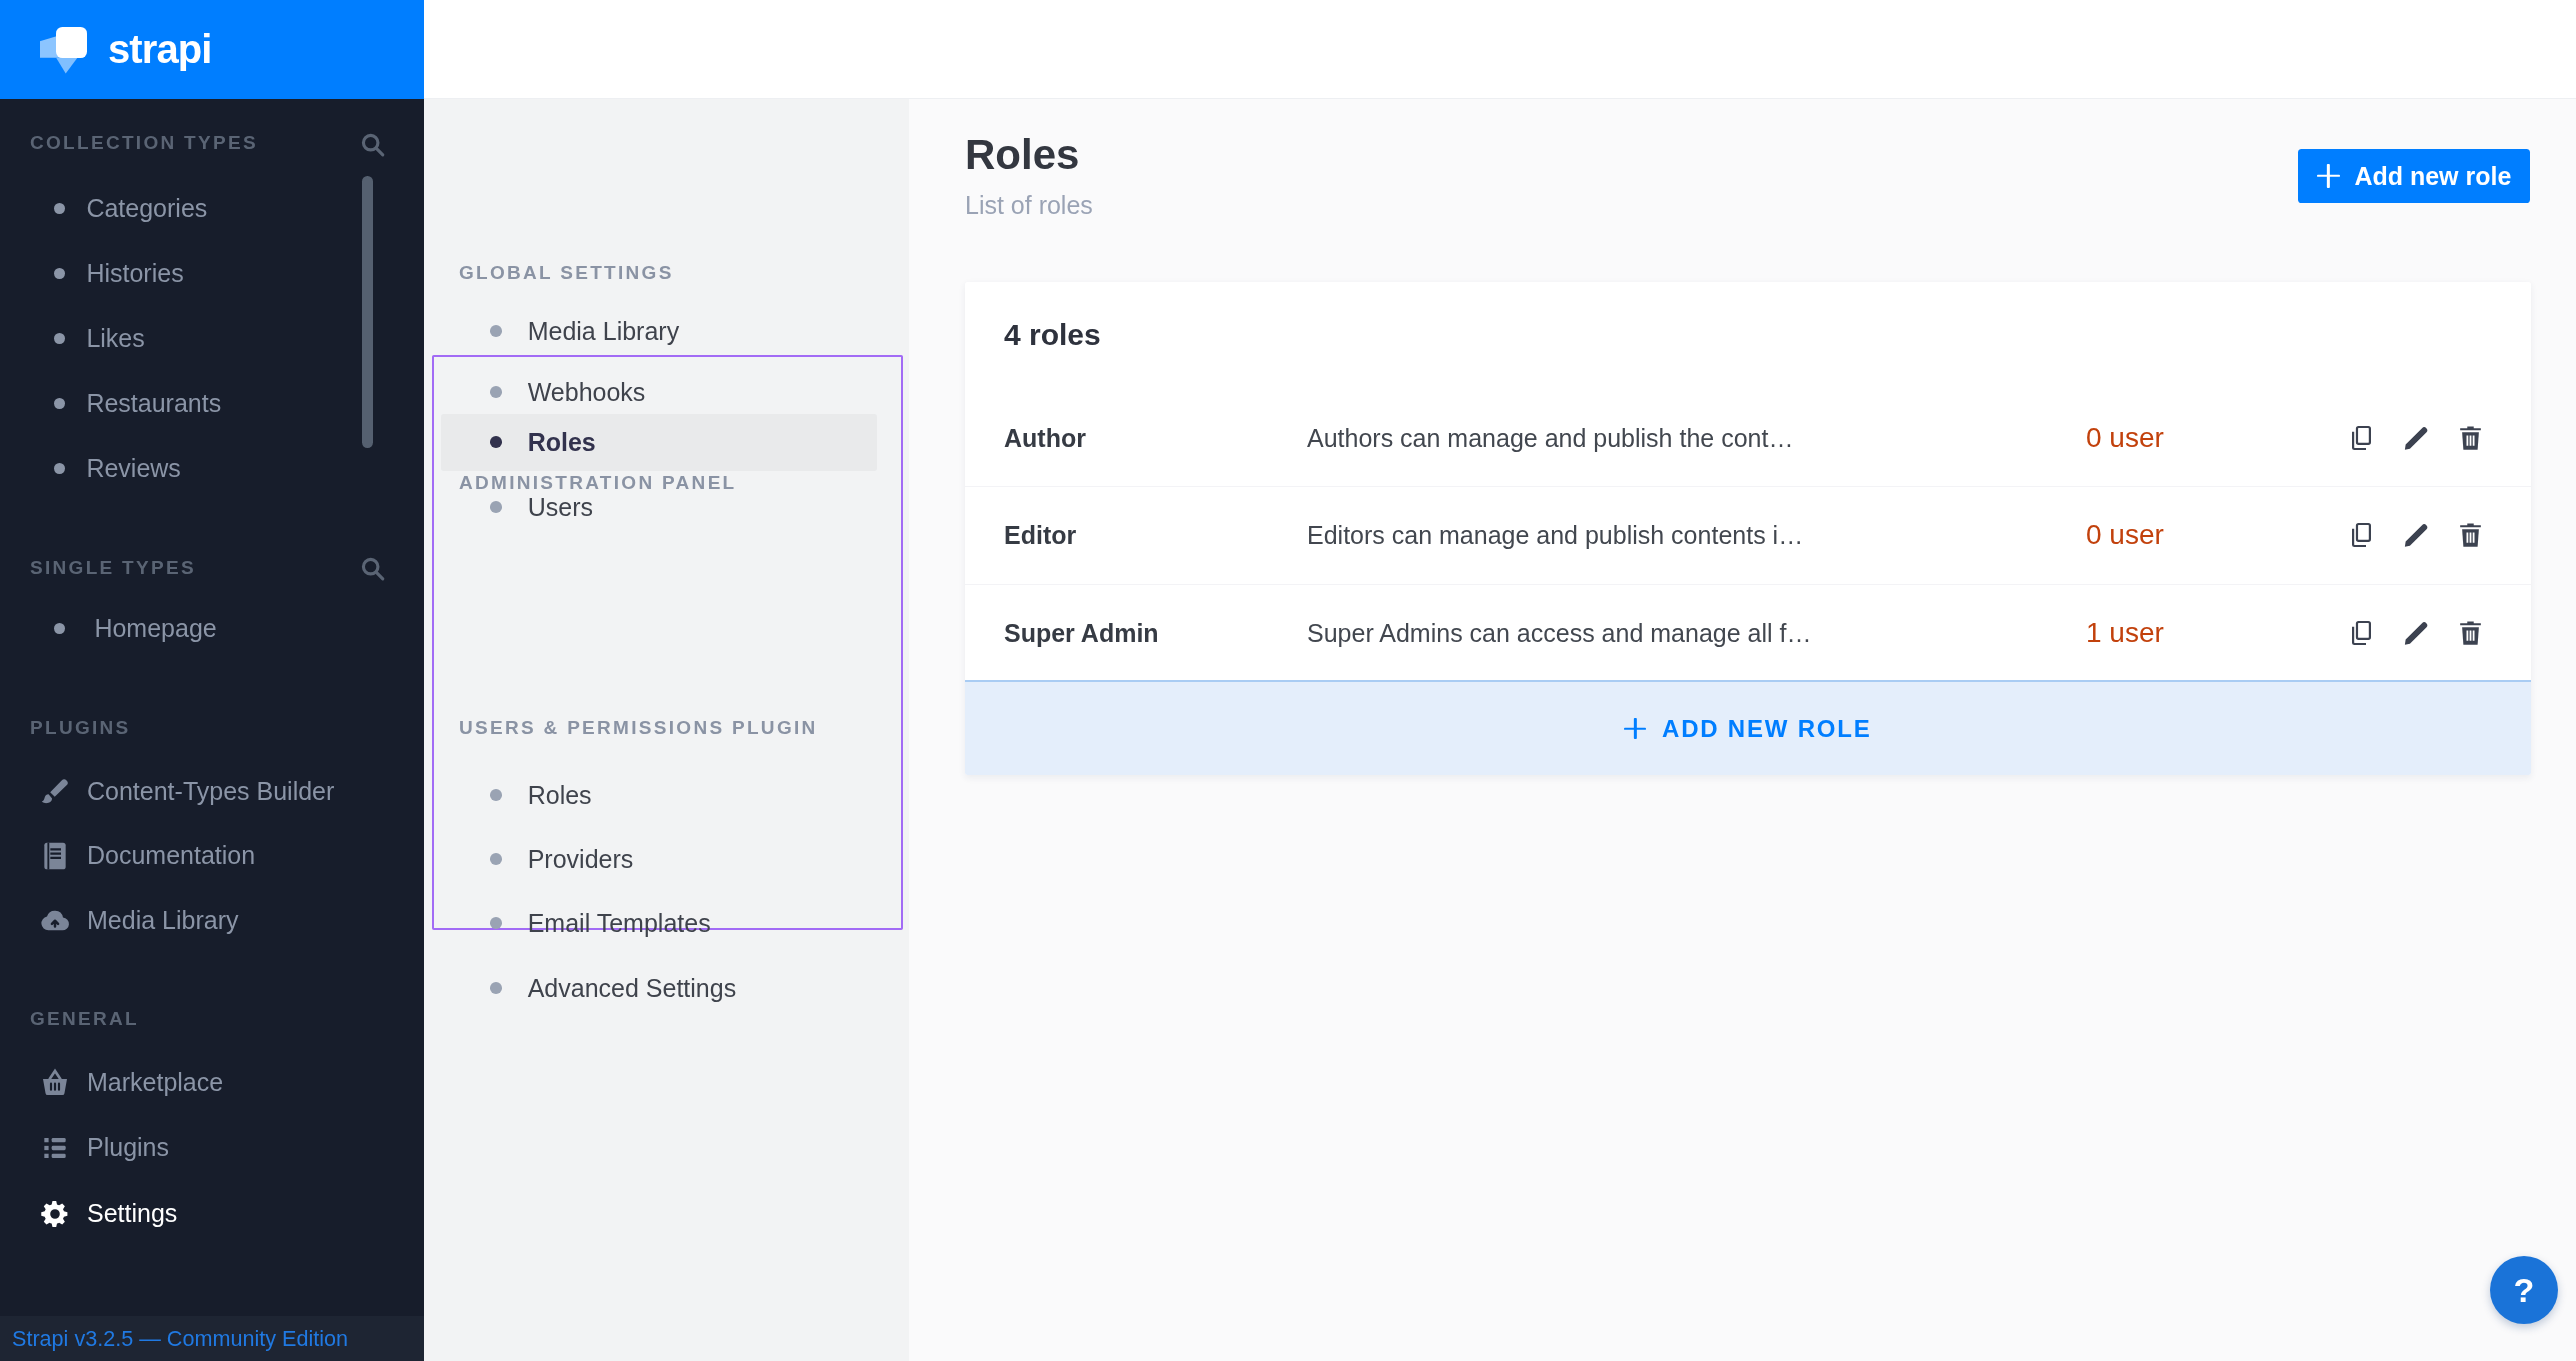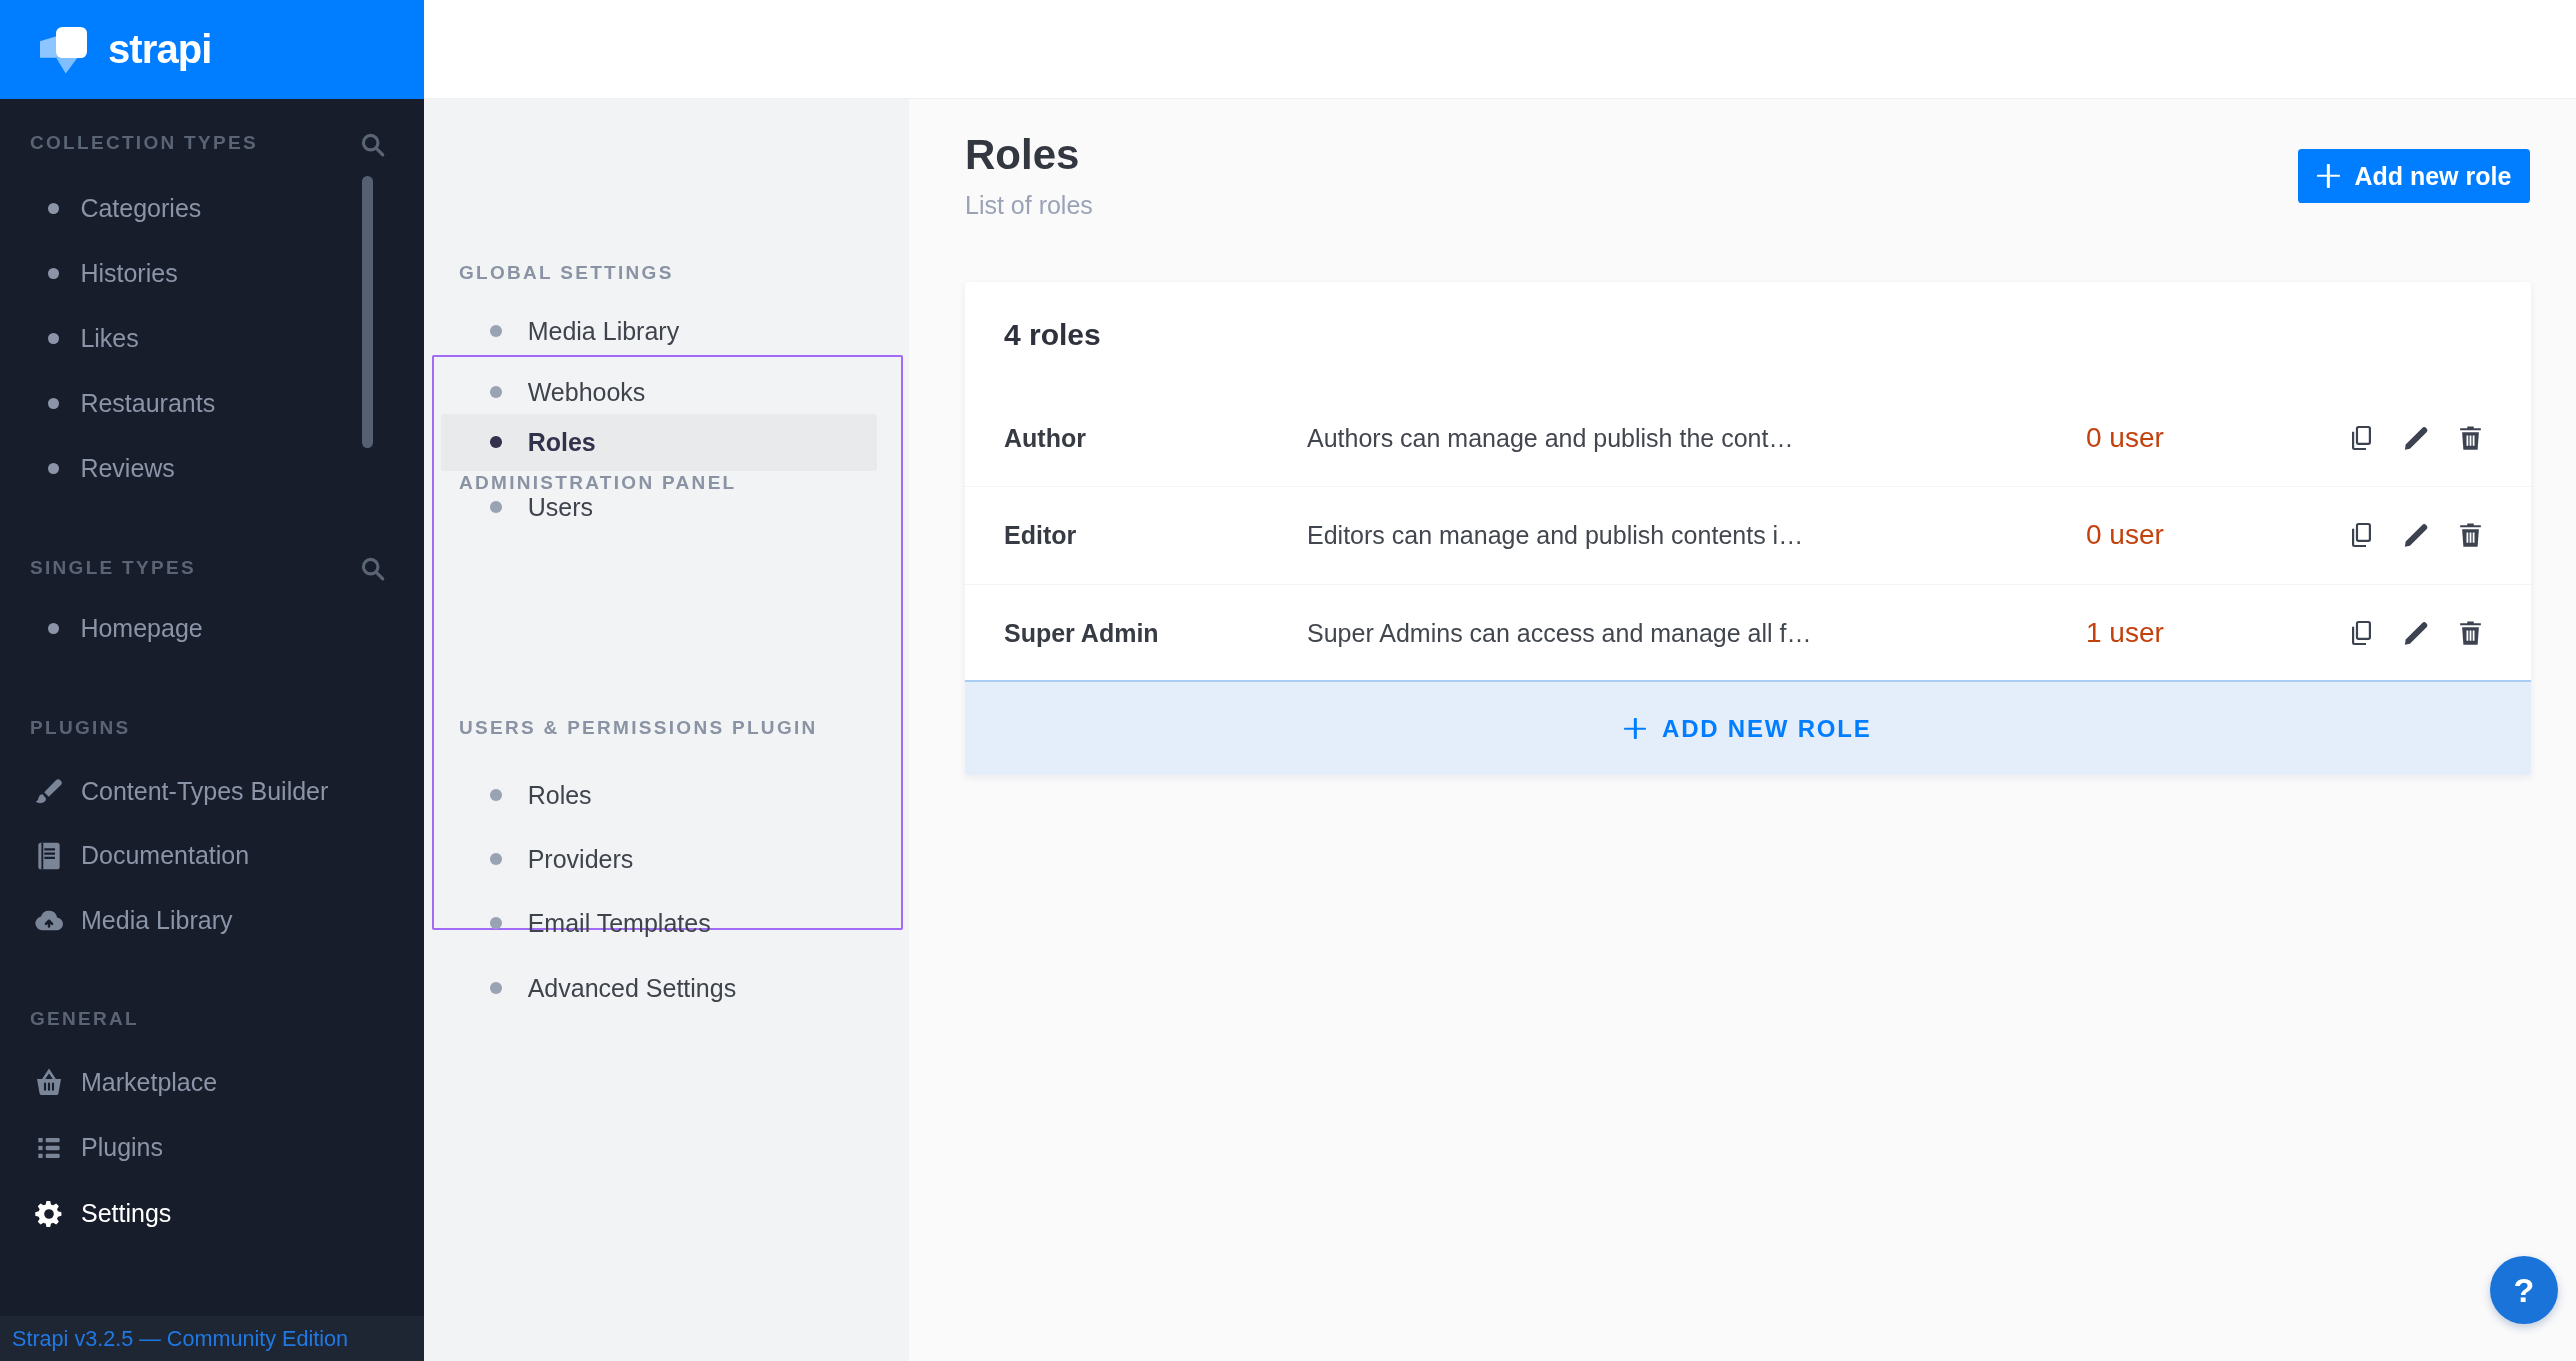--- a/index.html
+++ b/index.html
@@ -13,21 +13,21 @@
   .logo-mark { position:relative; width:52px; height:52px; margin-right:18px; }
   .logo-mark .sq { position:absolute; left:18px; top:3.6px; width:31px; height:31px; background:#fff; border-radius:6.3px; }
   .logo-mark .flag { position:absolute; left:1.8px; top:10.8px; width:23.4px; height:23.4px; background:rgba(255,255,255,.55); clip-path:polygon(0 30%,100% 0,100% 100%,0 100%); }
   .logo-mark .tri { position:absolute; left:18px; top:34px; width:21.6px; height:16px; background:rgba(255,255,255,.5); clip-path:polygon(0 0,100% 0,45% 100%); }
   .logo-text { color:#fff; font-size:40px; font-weight:700; letter-spacing:-0.9px; }
 
   .side-heading { position:absolute; left:30px; color:#5a6474; font-size:19px; font-weight:700; letter-spacing:2.3px; }
   .side-search-icon { position:absolute; left:358px; width:29px; height:29px; color:#5a6474; }
   .side-scrollbar { position:absolute; left:362px; top:176px; width:10.8px; height:272px; background:#556070; border-radius:5.4px; }
 
-  .side-item { position:absolute; left:8px; width:424px; height:47px; display:flex; align-items:center; color:#8b95a7; font-size:25px; cursor:pointer; }
+  .side-item { position:absolute; left:14px; width:424px; height:47px; display:flex; align-items:center; color:#8b95a7; font-size:25px; cursor:pointer; }
   .side-item .bullet { width:10.8px; height:10.8px; border-radius:50%; background:#8b95a7; margin-left:40px; margin-right:21.6px; flex:0 0 auto; }
   .side-item .s-icon { width:32px; height:32px; margin-left:25px; margin-right:16px; color:#7b8598; flex:0 0 auto; }
   .side-item.active { color:#ffffff; }
   .side-item.active .s-icon { color:#ffffff; }
 
   .side-footer { position:absolute; left:0; top:1316px; width:424px; height:46px; background:#1e2533; display:flex; align-items:center; padding-left:12px; }
   .side-footer span { color:#2079e2; font-size:21.6px; }
 
   
   .topbar { position:absolute; left:424px; top:0; width:2152px; height:99px; background:#ffffff; border-bottom:1.8px solid #edeff2; z-index:4; }
@@ -136,21 +136,21 @@
         <span>Reviews</span>
       </div>
 
     <div class="side-heading" style="top:557px;">SINGLE TYPES</div>
     <span class="side-search-icon" style="top:554px;">
       <svg viewBox="0 0 24 24" fill="none" stroke="currentColor" stroke-width="2.6">
           <circle cx="10.5" cy="10.5" r="6"></circle>
           <line x1="15" y1="15" x2="20.5" y2="20.5" stroke-linecap="round"></line>
         </svg>
     </span>
-    <div class="side-item" style="top:605px;">
+    <div class="side-item" style="top:605px;gap:8px;">
         <span class="bullet"></span>
         <span>Homepage</span>
       </div>
 
     <div class="side-heading" style="top:717px;">PLUGINS</div>
     <div class="side-item" style="top:768px;">
       <span class="s-icon">
           <svg viewBox="0 0 24 24">
             <path fill="currentColor" d="M20.7 3.3a2.6 2.6 0 0 0-3.7 0l-8.6 8.9 3.4 3.4 8.9-8.6a2.6 2.6 0 0 0 0-3.7zM7.2 13.6c-1.8 0-2.7 1.3-3 2.7-.3 1.5-.9 2.3-2.1 2.9 1.2 1 2.8 1.4 4.3 1.1 2-.3 3.4-1.7 3.4-3.5l-2.6-3.2z"></path>
           </svg>

